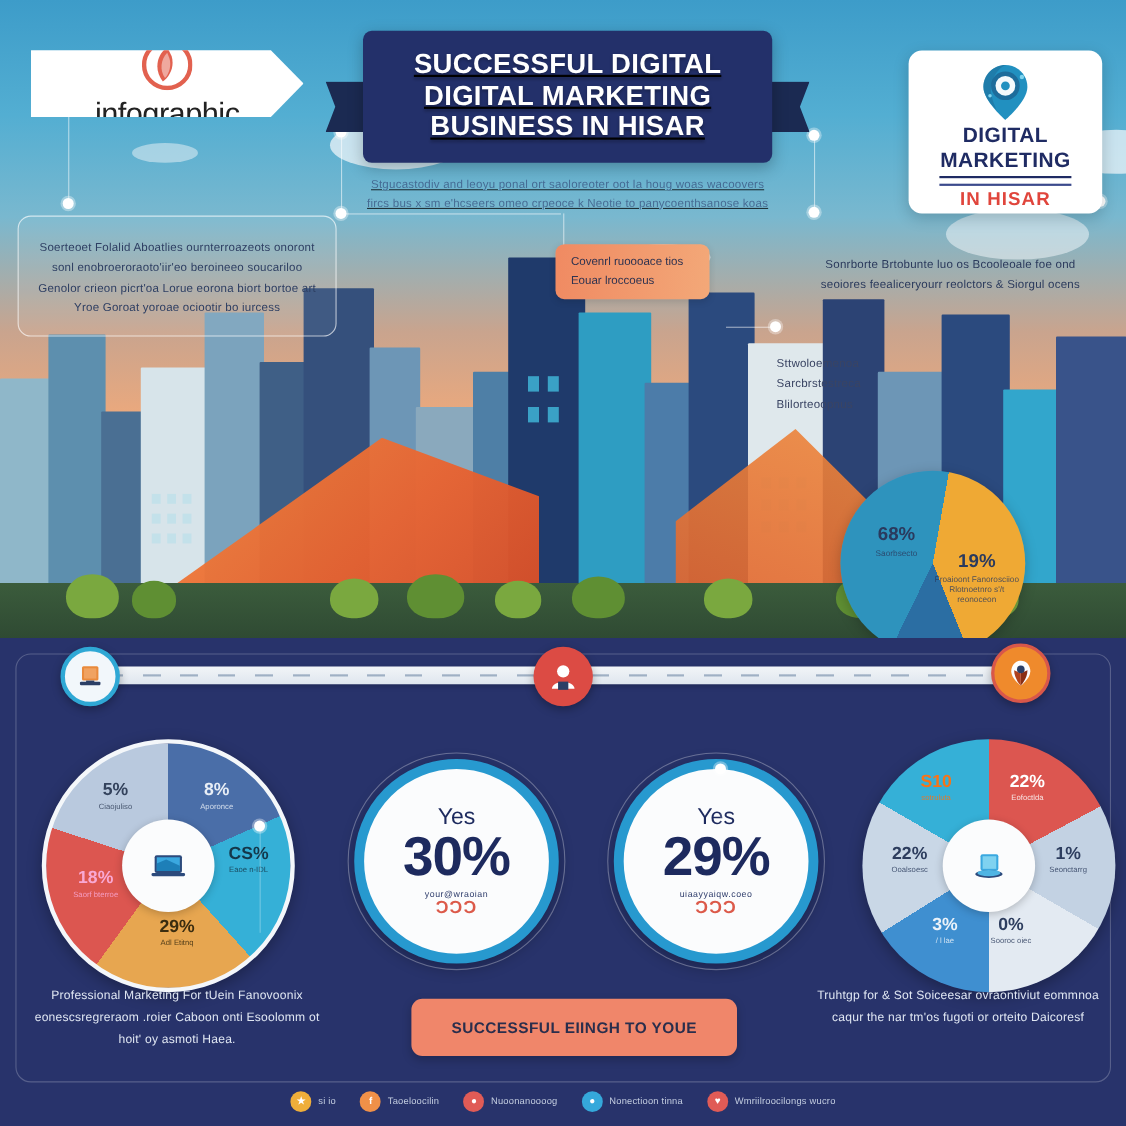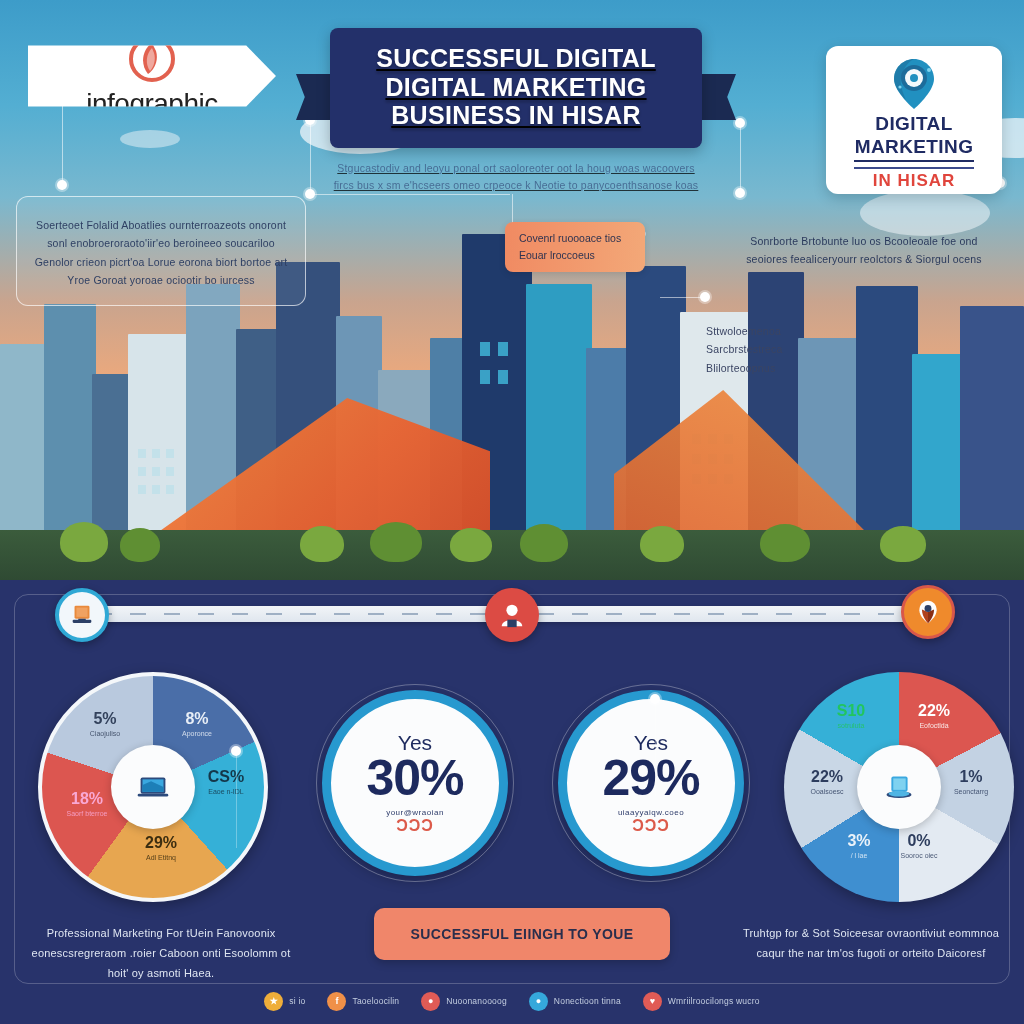--- a/index.html
+++ b/index.html
@@ -194,21 +194,21 @@
     position:absolute; inset:-15px; border-radius:50%;
     border:1px solid rgba(255,255,255,.3);
   }
   .stat .yes { font-size:21px; color:#1d2a5e; margin-bottom:-4px; }
   .stat .big { font-size:50px; font-weight:bold; color:#1d2a5e; letter-spacing:-1px; line-height:1.1; }
   .stat .sub1 { font-size:8px; color:#2e3c6b; filter:blur(.5px); margin-top:2px; letter-spacing:.5px; }
   .stat .sub2 { font-size:16px; font-weight:bold; color:#dc5a4a; filter:blur(.4px); letter-spacing:1px; }
 
   .foot-text {
     position:absolute; text-align:center; color:#dfe6f2;
-    font-size:11px; line-height:1.8; filter:blur(.45px); letter-spacing:.2px;margin-top:28px;
+    font-size:11px; line-height:1.8; filter:blur(.45px); letter-spacing:.2px;
   }
 
   .cta {
     position:absolute; left:374px; top:908px; width:296px; height:52px;
     background:#f0866a; border-radius:10px;
     display:flex; align-items:center; justify-content:center;
     color:#2a2e4c; font-size:14px; font-weight:bold; letter-spacing:.4px;
     filter:blur(.3px); box-shadow:0 3px 9px rgba(0,0,0,.22);
   }
 
@@ -363,20 +363,36 @@
 
     <div class="scard" style="left:16px;top:196px;width:290px;height:110px;"></div>
     <div class="blurb" style="left:30px;top:216px;width:262px;">Soerteoet Folalid Aboatlies ournterroazeots onoront sonl enobroeroraoto'iir'eo beroineeo soucariloo Genolor crieon picrt'oa Lorue eorona biort bortoe art Yroe Goroat yoroae ociootir bo iurcess</div>
 
     <div class="callout" style="left:505px;top:222px;width:140px;">Covenrl ruoooace tios Eouar lroccoeus</div>
 
     <div class="blurb lt" style="left:742px;top:232px;width:244px;">Sonrborte Brtobunte luo os Bcooleoale foe ond seoiores feealiceryourr reolctors &amp; Siorgul ocens</div>
 
     <div class="blurb" style="left:706px;top:322px;width:120px;text-align:left;color:#3a4463;">Sttwoloemenoa Sarcbrstestreca Blilorteoopnus</div>
 
+    <div class="pie-scene">
+      <div style="position:absolute;inset:0;border-radius:50%;
+                  background:conic-gradient(from 10deg,
+                    #efa934 0deg 148deg,
+                    #2b6ea3 148deg 196deg,
+                    #2e93bd 196deg 360deg);
+                  box-shadow:0 3px 12px rgba(0,0,0,.22);"></div>
+      <div class="pie-lab" style="left:16px;top:48px;width:70px;">
+        <div class="v">68%</div>
+        <div class="t">Saorbsecto</div>
+      </div>
+      <div class="pie-lab" style="left:84px;top:72px;width:80px;">
+        <div class="v">19%</div>
+        <div class="t">Froaioont Fanorosciioo Rlotnoetnro s'/t  reonoceon</div>
+      </div>
+    </div>
   </div>
 
   <div class="lower">
     <div class="lower-inner"></div>
 
     <div class="roadbar"></div>
 
     <div class="circ-icon cyan" style="left:55px;top:8px;">
       <svg viewBox="0 0 30 30" width="28" height="28">
         <rect x="7" y="5" width="16" height="14" rx="1.5" fill="#e98a3c"></rect>
@@ -479,21 +495,21 @@
         <div class="t">Sooroc oiec</div>
       </div>
       <div class="seg-lab" style="left:48px;top:160px;width:54px;color:#eaf2f9;">
         <div class="v">3%</div>
         <div class="t">/ l lae</div>
       </div>
       <div class="seg-lab" style="left:12px;top:96px;width:62px;color:#2d3d5e;">
         <div class="v">22%</div>
         <div class="t">Ooalsoesc</div>
       </div>
-      <div class="seg-lab" style="left:36px;top:30px;width:62px;color:#22c55e;">
+      <div class="seg-lab" style="left:36px;top:30px;width:62px;color:#f97316;">
         <div class="v">S10</div>
         <div class="t">sotruluta</div>
       </div>
       <div class="donut-hub">
         <svg viewBox="0 0 44 44" width="42" height="42">
           <rect x="14" y="11" width="17" height="16" rx="2" fill="#3aa8e0"></rect>
           <rect x="16" y="13" width="13" height="12" fill="#7fd2f0"></rect>
           <ellipse cx="22" cy="30" rx="13" ry="3.6" fill="#2c4a7c"></ellipse>
           <ellipse cx="22" cy="29" rx="11" ry="3" fill="#4fb5e4"></ellipse>
         </svg>

